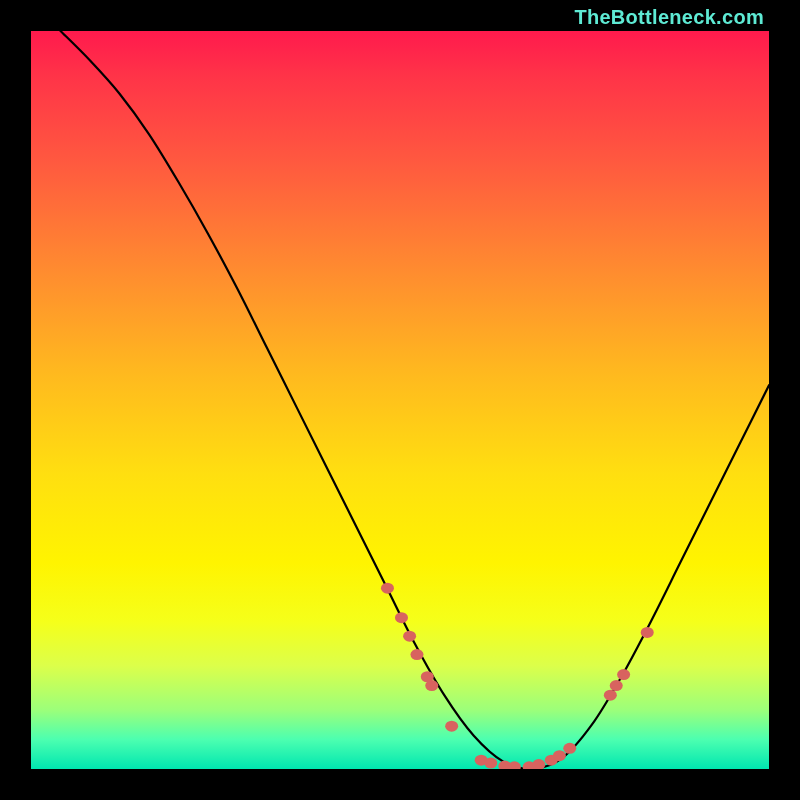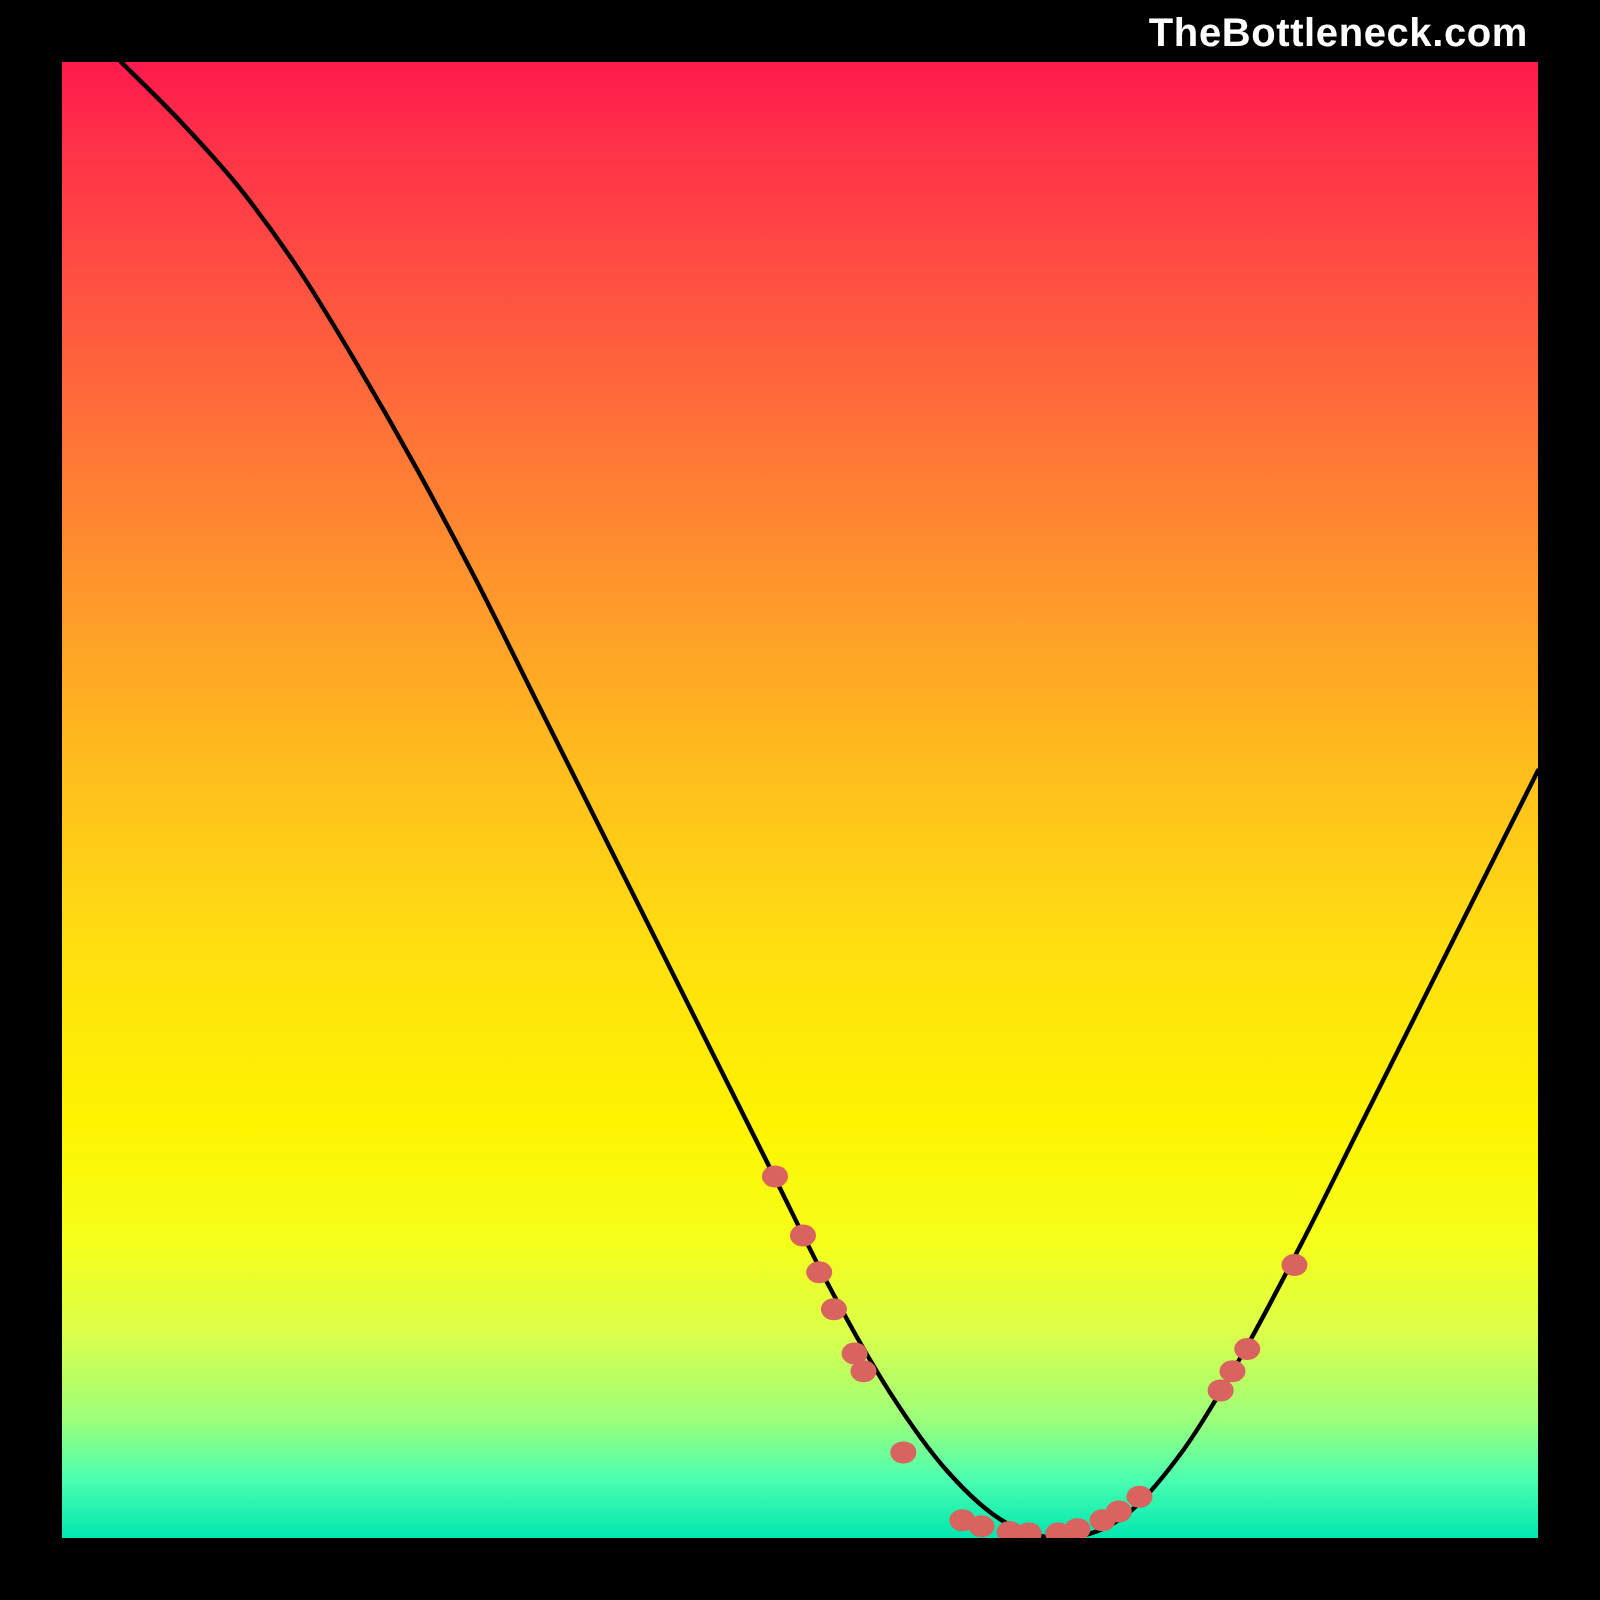--- a/index.html
+++ b/index.html
@@ -31,21 +31,21 @@
       #00e6b0 100%
     );
   }
   .watermark {
     position: absolute;
     top: 6px;
     right: 36px;
     font-family: Arial, sans-serif;
     font-size: 20px;
     font-weight: 600;
-    color: #ffffff;
+    color: #5eead4;
     letter-spacing: 0.3px;
   }
   svg.overlay {
     position: absolute;
     left: 31px;
     top: 31px;
     width: 738px;
     height: 738px;
   }
   .curve {

